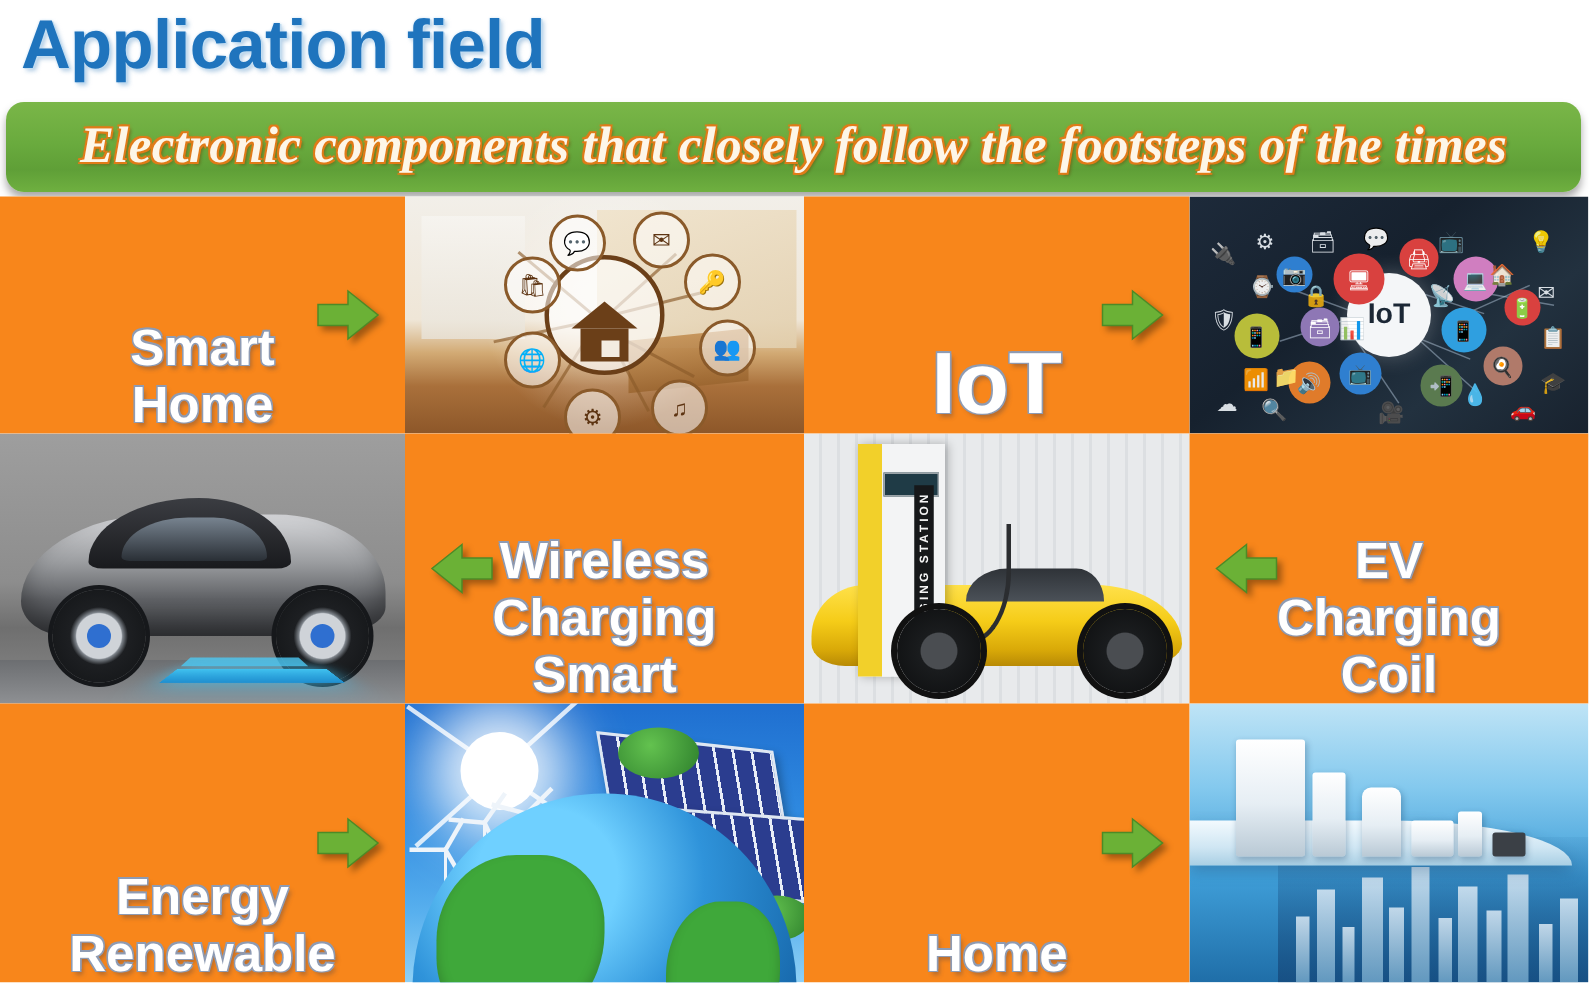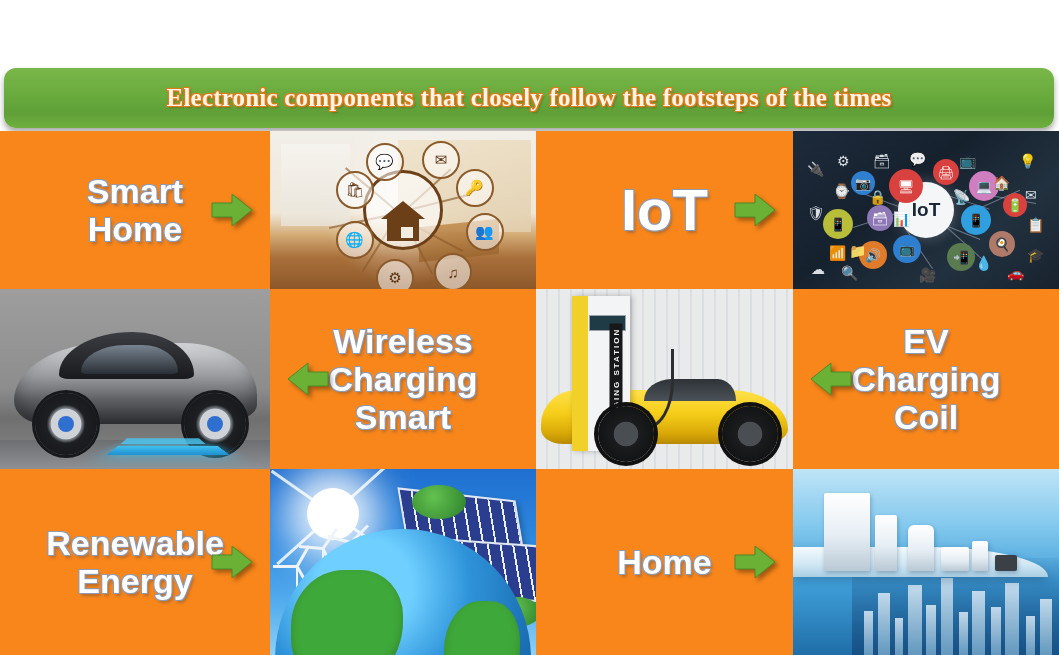--- a/index.html
+++ b/index.html
@@ -47,31 +47,32 @@
     background: linear-gradient(180deg, #7ab648 0%, #6aab3e 45%, #5f9f37 75%, #6fb040 100%);
     box-shadow: 0 4px 6px rgba(0,0,0,0.35);
     display: flex;
     align-items: center;
     justify-content: center;
     overflow: hidden;
   }
   .banner-text {
     font-family: "Liberation Serif", serif;
     font-weight: bold;
-    font-size: 25px;
+    font-size: 34px;
     color: #fdf6e8;
     letter-spacing: 0.2px;
     white-space: nowrap;
     text-shadow:
       -1.2px -1.2px 0 #e07b18,
        1.2px -1.2px 0 #e07b18,
       -1.2px  1.2px 0 #e07b18,
        1.2px  1.2px 0 #e07b18,
        0 0 3px #d4700f,
        2px 2px 2px rgba(80,40,0,0.35);
+    font-style: italic;
   }
 
   
   .grid {
     position: absolute;
     left: 0;
     top: 131px;
     width: 1059px;
     height: 524px;
     display: grid;
@@ -80,21 +81,21 @@
     gap: 0;
     background: #ffffff;
   }
   .cell {
     position: relative;
     overflow: hidden;
   }
   .cell.text-cell {
     background: #f8861b;
     display: flex;
-    align-items: center;
+    align-items: flex-end;
     justify-content: center;
   }
   .labels {
     display: flex;
     flex-direction: column;
     align-items: center;
     justify-content: center;
     line-height: 1.12;
     padding: 0 6px;
   }
@@ -367,20 +368,21 @@
     background: linear-gradient(180deg, #ffffff 0%, #e6eef4 55%, #b9c9d5 100%);
     border-radius: 2px;
     box-shadow: 1px 2px 4px rgba(10,50,90,0.3);
   }
 </style>
 </head>
 <body>
 
 <div class="page">
 
+  <div class="page-title">Application field</div>
 
   <div class="banner">
     <div class="banner-text">Electronic components that closely follow the footsteps of the times</div>
   </div>
 
   <div class="grid">
 
     <div class="cell text-cell">
       <div class="labels">
         <div class="ln">Smart</div>
@@ -526,22 +528,22 @@
         <div class="ln">Charging</div>
         <div class="ln">Coil</div>
       </div>
       <svg class="arrow left" viewBox="0 0 44 36">
         <polygon points="42,11 22,11 22,2 2,18 22,34 22,25 42,25" fill="#6bb136" stroke="#4d8a27" stroke-width="1"></polygon>
       </svg>
     </div>
 
     <div class="cell text-cell">
       <div class="labels">
+        <div class="ln">Energy</div>
         <div class="ln">Renewable</div>
-        <div class="ln">Energy</div>
       </div>
       <svg class="arrow right" viewBox="0 0 44 36">
         <polygon points="2,11 22,11 22,2 42,18 22,34 22,25 2,25" fill="#6bb136" stroke="#4d8a27" stroke-width="1"></polygon>
       </svg>
     </div>
 
     <div class="cell">
       <div class="pic pic-renew">
         <div class="sun"></div>
         <div class="turbine" style="left:26px; top:96px; height:56px;">

